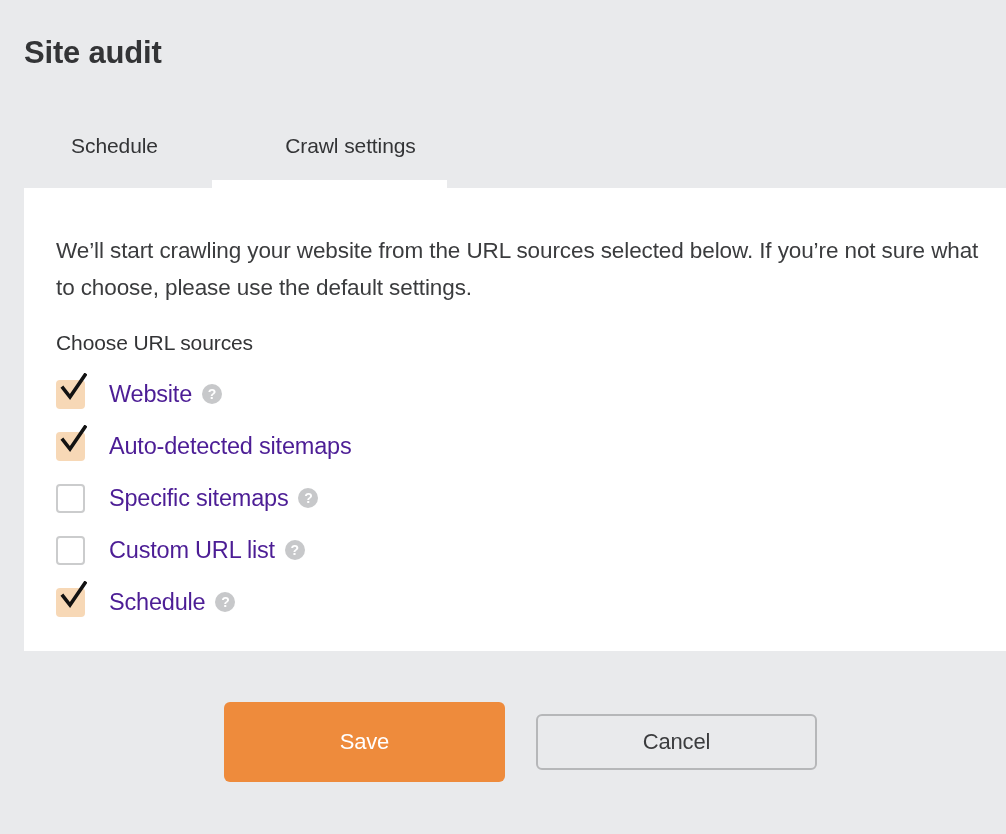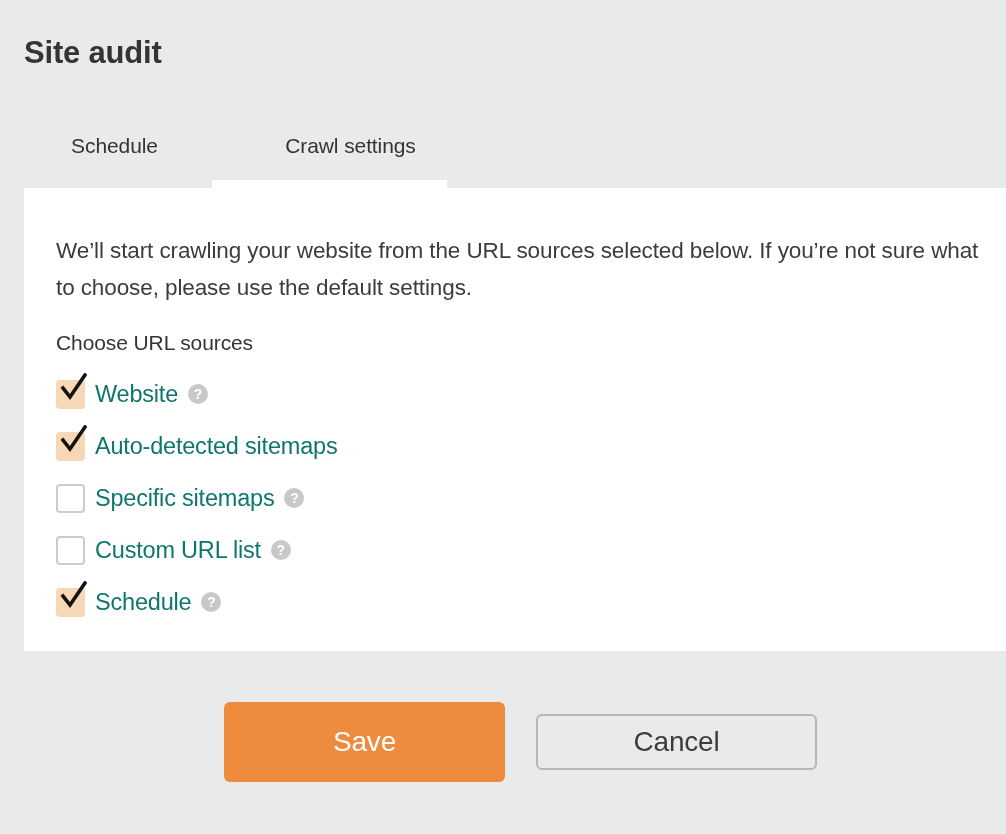--- a/index.html
+++ b/index.html
@@ -132,23 +132,23 @@
   }
   .cbox.on .tick {
     position: absolute;
     left: 3px;
     top: -7px;
     width: 28px;
     height: 30px;
     display: block;
   }
   .check-label {
-    margin-left: 10px;
+    margin-left: 24px;
     font-size: 23.5px;
-    color: #0f766e;
+    color: #4c1d95;
     letter-spacing: -0.2px;
     white-space: nowrap;
   }
   .help-icon {
     margin-left: 10px;
     width: 20px;
     height: 20px;
     flex: 0 0 20px;
     border-radius: 50%;
     background: #c7c8ca;
@@ -165,21 +165,21 @@
   .footer {
     position: absolute;
     left: 224px;
     top: 702px;
     display: flex;
     align-items: center;
   }
   .btn {
     box-sizing: border-box;
     font-family: "Liberation Sans", sans-serif;
-    font-size: 28px;
+    font-size: 22px;
     letter-spacing: -0.2px;
     border-radius: 6px;
     cursor: pointer;
     display: flex;
     align-items: center;
     justify-content: center;
     padding: 0;
   }
   .btn-save {
     width: 281px;

